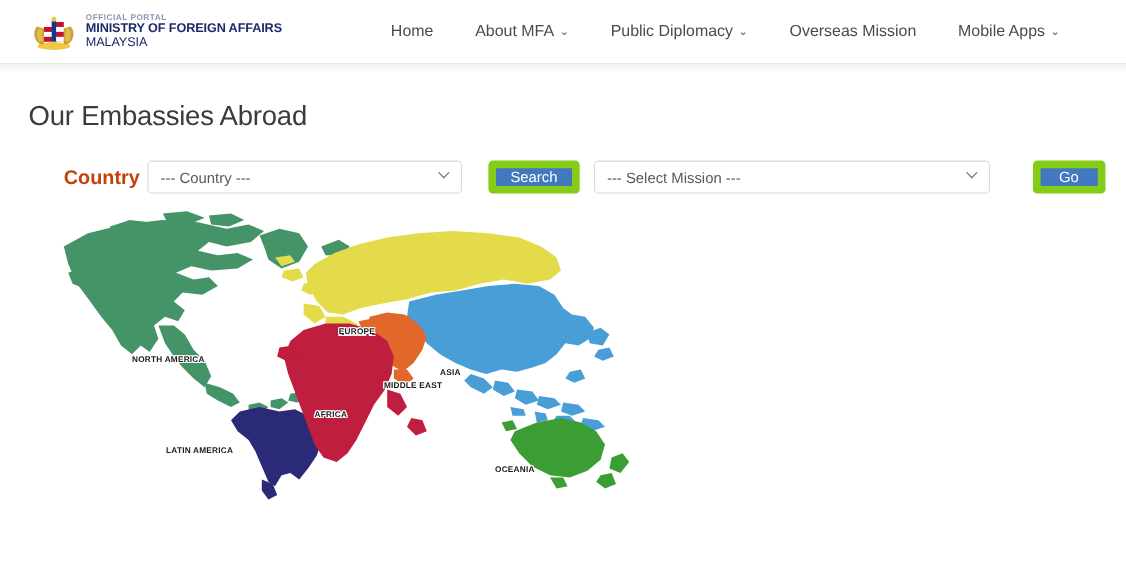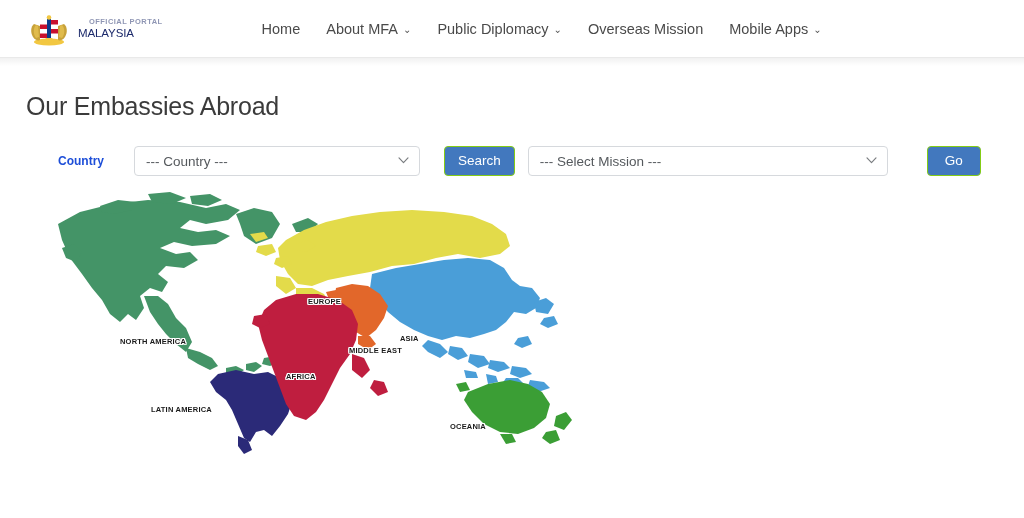--- a/index.html
+++ b/index.html
@@ -35,21 +35,20 @@
     flex: 0 0 auto;
   }
   .brand-text { line-height: 1; padding-top: 1px; }
   .brand-kicker {
     display: block;
     font-size: 7.5px;
     letter-spacing: 0.45px;
     color: #8f96b4;
     font-weight: 700;
     margin-bottom: 1px;
-    margin-left: 11px;
   }
   .brand-main {
     display: block;
     font-size: 11.5px;
     font-weight: 700;
     color: #1c2a6b;
     letter-spacing: -0.1px;
     line-height: 1.12;
   }
   .brand-sub {
@@ -58,21 +57,21 @@
     font-weight: 400;
     color: #1c2a6b;
     letter-spacing: -0.1px;
     line-height: 1.12;
   }
 
   .main-nav {
     display: flex;
     align-items: center;
     margin-left: 86px;
-    gap: 0;
+    gap: 12px;
   }
   .nav-item {
     display: inline-flex;
     align-items: center;
     gap: 5px;
     padding: 6px 13px;
     font-size: 14.5px;
     color: #4a4a4a;
     text-decoration: none;
     white-space: nowrap;
@@ -112,23 +111,23 @@
   }
 
   
   .search-row {
     display: flex;
     align-items: center;
     margin-top: 25px;
     padding-left: 58px;
   }
   .field-label {
-    font-size: 12px;
+    font-size: 18px;
     font-weight: 700;
-    color: #1d4ed8;
+    color: #c2410c;
     width: 76px;
     flex: 0 0 auto;
   }
   .select-wrap {
     position: relative;
     display: inline-block;
   }
   .select-box {
     appearance: none;
     -webkit-appearance: none;
@@ -149,21 +148,21 @@
     position: absolute;
     right: 11px;
     top: 50%;
     transform: translateY(-55%);
     pointer-events: none;
     color: #7a7d80;
     font-size: 11px;
     line-height: 1;
   }
   .btn {
-    border: 1px solid #84cc16;
+    border: 7px solid #84cc16;
     background: #4278be;
     color: #ffffff;
     font-size: 13.5px;
     font-family: "Liberation Sans", sans-serif;
     border-radius: 4px;
     height: 30px;
     cursor: pointer;
     padding: 0 13px;
     line-height: 1;
   }
@@ -222,20 +221,21 @@
       <rect x="22" y="12.5" width="8" height="4.5" fill="#ffffff"></rect>
       <rect x="22" y="21.5" width="8" height="4.5" fill="#ffffff"></rect>
       <rect x="19" y="7" width="4" height="19" fill="#0b3b8c"></rect>
       <path d="M21 3 L22.2 6 L19.8 6 Z" fill="#f2c741"></path>
       <circle cx="21" cy="5.5" r="2.3" fill="#f2c741"></circle>
       <path d="M17.5 26 L24.5 26 L23.5 30 L18.5 30 Z" fill="#f2c741"></path>
       <path d="M13 30 C17 32 25 32 29 30" stroke="#f2c741" stroke-width="2" fill="none"></path>
     </svg>
     <span class="brand-text">
       <span class="brand-kicker">OFFICIAL PORTAL</span>
+      <span class="brand-main">MINISTRY OF FOREIGN AFFAIRS</span>
       <span class="brand-sub">MALAYSIA</span>
     </span>
   </a>
 
   <nav class="main-nav">
     <a class="nav-item" href="#">
       <span>Home</span>
     </a>
     <a class="nav-item" href="#">
       <span>About MFA</span>
@@ -359,21 +359,21 @@
 
       <g class="region">
         <path fill="#3b9e35" d="M428 204 L448 196 L470 192 L488 196 L502 204 L510 216 L506 230 L494 240 L478 246 L460 244 L444 236 L432 224 L424 212 Z"></path>
         <path fill="#3b9e35" d="M460 246 L472 246 L476 254 L466 256 Z"></path>
         <path fill="#3b9e35" d="M516 228 L526 224 L532 232 L524 242 L514 238 Z"></path>
         <path fill="#3b9e35" d="M506 244 L516 242 L520 252 L510 256 L502 250 Z"></path>
         <path fill="#3b9e35" d="M416 196 L426 194 L430 202 L420 204 Z"></path>
       </g>
     </svg>
 
-    <span class="map-label" style="left: 101px; top: 149px; padding-left: 19px;">NORTH AMERICA</span>
+    <span class="map-label" style="left: 101px; top: 134px; padding-left: 19px;">NORTH AMERICA</span>
     <span class="map-label" style="left: 151px; top: 217px;">LATIN AMERICA</span>
     <span class="map-label" style="left: 308px; top: 109px;">EUROPE</span>
     <span class="map-label" style="left: 286px; top: 184px;">AFRICA</span>
     <span class="map-label" style="left: 338px; top: 158px; padding-left: 11px;">MIDDLE EAST</span>
     <span class="map-label" style="left: 400px; top: 146px;">ASIA</span>
     <span class="map-label" style="left: 450px; top: 234px;">OCEANIA</span>
   </div>
 </main>
 
 </body></html>

